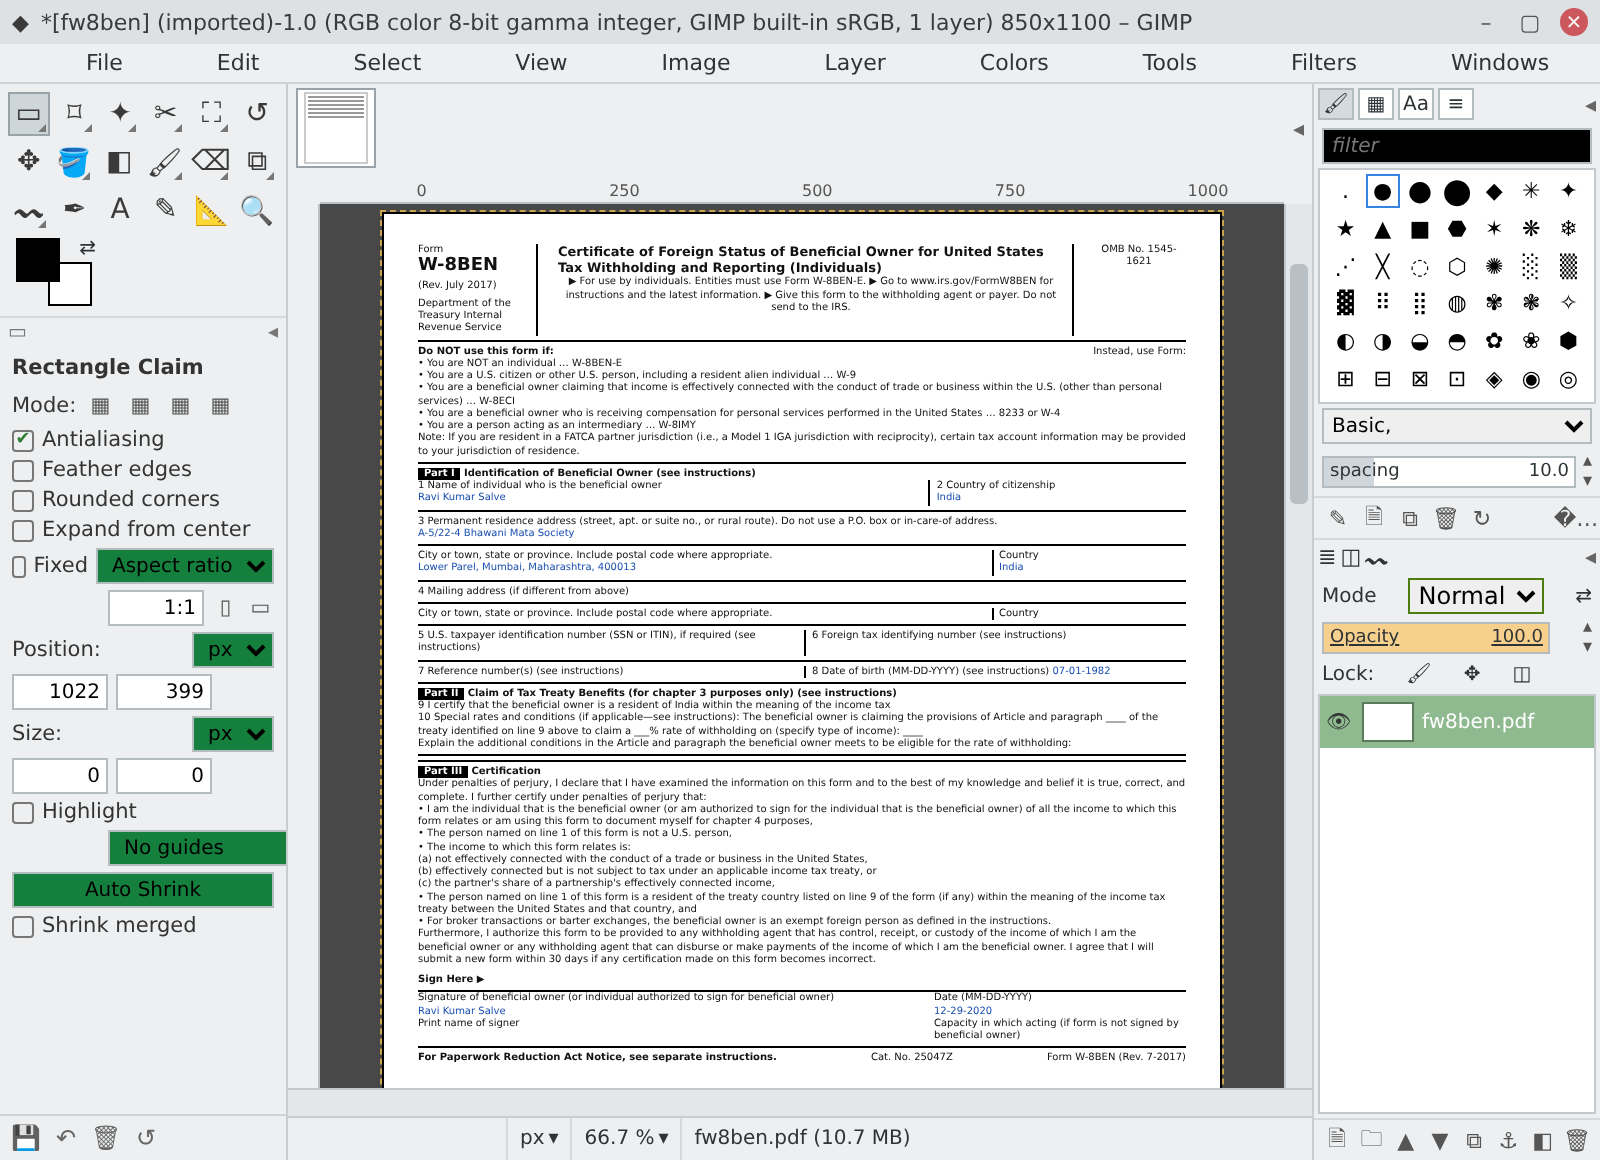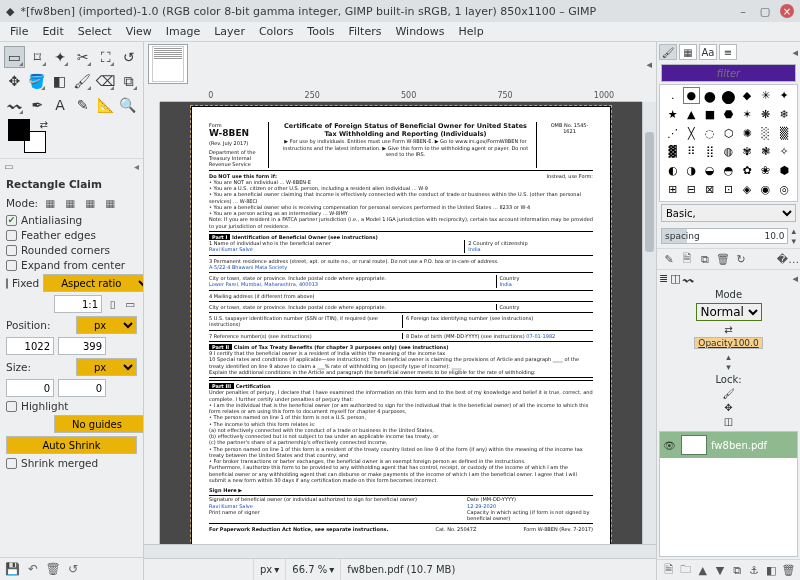--- a/index.html
+++ b/index.html
@@ -4,21 +4,21 @@
 <style>
   * { box-sizing: border-box; margin: 0; padding: 0; font-family: "DejaVu Sans", "Liberation Sans", sans-serif; }
   body { width: 800px; height: 580px; background: #edeff0; font-size: 11px; color: #2e3436; overflow: hidden; display: flex; flex-direction: column; }
   
   .titlebar { height: 22px; background: #dde1e3; display: flex; align-items: center; padding: 0 6px; font-size: 11px; color: #3a3a3a; }
   .titlebar .spacer { flex: 1; }
   .titlebar .tctl { width: 14px; height: 14px; margin-left: 8px; display: flex; align-items: center; justify-content: center; color: #555; }
   .titlebar .tctl.close { border-radius: 50%; background: #cc575d; color:#fff; font-size:10px;}
   
   .menubar { height: 20px; background: #edeff0; display: flex; align-items: center; padding: 0 4px; gap: 2px; border-bottom: 1px solid #d0d4d6; }
-  .menubar span { padding: 2px 6px; cursor: default; }
+  .menubar span { padding: 2px 6px; cursor: default; margin-left: 33px; }
   
   .main { flex: 1; display: flex; min-height: 0; }
   
   .leftcol { width: 144px; display:flex; flex-direction:column; background:#edeff0; border-right:1px solid #c9cdd0;}
   .toolbox { padding: 4px 4px 2px 4px; }
   .toolrow { display: flex; gap: 2px; margin-bottom: 2px; }
   .tool { width: 22px; height: 22px; display:flex; align-items:center; justify-content:center; border:1px solid transparent; color:#3a3a3a; font-size:14px; position:relative;}
   .tool.sel { background:#cfd6da; border:1px solid #9aa3a8;}
   .tool .corner { position:absolute; right:1px; bottom:1px; width:0;height:0;border-left:4px solid transparent;border-bottom:4px solid #777;}
   .fgbg { width: 46px; height: 34px; position: relative; margin:3px 4px;}
@@ -29,67 +29,67 @@
   .fgbg .mini { position:absolute; bottom:0; left:28px; font-size:9px;}
   .dockhdr { display:flex; align-items:center; height:16px; padding:0 4px; color:#777; font-size:10px; border-top:1px solid #d6dadd;}
   .dockhdr .x { margin-left:auto; }
   .opts { padding: 4px 6px; display:flex; flex-direction:column; gap:3px; font-size:10.5px; color:#333; flex:1; overflow:hidden;}
   .opts .title { font-weight:bold; margin-bottom:2px;}
   .opts .row { display:flex; align-items:center; gap:4px;}
   .opts .chk { width:11px;height:11px;border:1px solid #777;border-radius:2px;display:inline-flex;align-items:center;justify-content:center;font-size:9px;color:#2e7d32;}
   .opts .chk.on::after{content:"✔";}
   .opts input[type=text]{ width:48px; height:18px; border:1px solid #b5bcc0; background:#fff; font-size:10px; padding:0 3px; text-align:right;}
   .opts .wide { width:100%;margin-left:48px; }
-  .opts select, .opts .sel { height:18px; border:1px solid #b5bcc0; background:#eab308; font-size:10px; padding:0 13px;}
+  .opts select, .opts .sel { height:18px; border:1px solid #b5bcc0; background:#15803d; font-size:10px; padding:0 3px;}
   .opts .smallico{width:16px;height:16px;display:inline-flex;align-items:center;justify-content:center;color:#555;}
   .bottombar { display:flex; gap:2px; padding:2px 4px; border-top:1px solid #d0d4d6;}
   .bottombar .b { width:18px;height:18px;display:flex;align-items:center;justify-content:center;color:#666;font-size:12px;border:1px solid transparent;}
   
   .centercol { flex:1; display:flex; flex-direction:column; min-width:0; background:#edeff0;}
   .tabstrip { height:44px; display:flex; align-items:center; padding:2px 4px; gap:2px;}
   .tabstrip .imgtab { width:40px;height:40px;background:#fff;border:1px solid #9aa3a8;display:flex;align-items:center;justify-content:center;}
   .tabstrip .thumb{width:32px;height:36px;background:#fff;border:1px solid #ccc;display:flex;flex-direction:column;gap:1px;padding:1px;}
   .tabstrip .thumb div{height:1px;background:#999;}
   .canvaswrap { flex:1; display:flex; flex-direction:column; min-height:0;}
   .ruler-h { height:16px; background:#edeff0; border-bottom:1px solid #babfc3; display:flex; align-items:flex-end; font-size:8px; color:#555; position:relative; margin-left:16px; margin-right:14px;}
   .ruler-h span { position:absolute; bottom:1px;}
   .canvasrow { flex:1; display:flex; min-height:0;}
   .ruler-v { width:16px; background:#edeff0; border-right:1px solid #babfc3;}
   .canvas { flex:1; background:#484848; overflow:hidden; position:relative; display:flex; justify-content:center;}
   .page { width:420px; height:540px; background:#fff; margin-top:4px; outline:1px dashed #c9a24c; box-shadow:0 0 0 1px #000 inset; font-size:5px; color:#111; padding:16px 18px; line-height:1.25;}
-  .page h1{font-size:6.5px;font-weight:bold;text-align:center;}
+  .page h1{font-size:6.5px;font-weight:bold;text-align:left;}
   .page .fno{font-size:9px;font-weight:bold;}
   .page hr{border:none;border-top:0.5px solid #000;margin:2px 0;}
   .page .pt{background:#000;color:#fff;font-weight:bold;padding:0 3px;display:inline-block;font-size:5px;}
   .page .blue{color:#1a4fb0;}
   .page .row2{display:flex;gap:6px;}
   .sbv { width:14px; background:#e4e7e9; border-left:1px solid #c3c8cc; position:relative;}
   .sbv .thumb2{position:absolute;left:2px;right:2px;top:30px;height:120px;background:#b9c0c5;border-radius:3px;}
   .status { height:22px; display:flex; align-items:center; border-top:1px solid #c9cdd0; background:#edeff0;}
   .status .cell{ height:100%; display:flex;align-items:center;padding:0 6px;border-right:1px solid #d5d9dc;font-size:10px;}
   .status .cell.grow{flex:1;border-right:none;}
   .status .drop{display:flex;align-items:center;gap:2px;}
   
   .rightcol { width:144px; display:flex; flex-direction:column; background:#edeff0; border-left:1px solid #c9cdd0;}
   .docktabs { height:20px; display:flex; align-items:center; gap:2px; padding:2px;}
   .docktabs .t{width:18px;height:16px;border:1px solid #b5bcc0;background:#fff;display:flex;align-items:center;justify-content:center;font-size:10px;}
   .docktabs .t.act{background:#d5dade;}
   .filter { padding:2px 4px;}
-  .filter input{width:100%;height:18px;border:1px solid #b5bcc0;background:#4c1d95;font-size:10px;font-style:italic;color:#888;padding:0 4px;text-align:center;}
+  .filter input{width:100%;height:18px;border:1px solid #b5bcc0;background:#000000;font-size:10px;font-style:italic;color:#888;padding:0 4px;}
   .brushinfo{padding:1px 4px;font-size:9.5px;color:#444;font-style:italic;}
   .brushgrid{flex:0 0 118px;overflow:hidden;padding:2px 4px;display:grid;grid-template-columns:repeat(7,1fr);gap:1px;background:#fff;margin:0 2px;border:1px solid #c3c8cc;}
   .brushgrid div{height:17px;display:flex;align-items:center;justify-content:center;font-size:11px;color:#000;}
   .brushgrid .sel2{outline:1px solid #3584e4;outline-offset:-1px;}
   .spacingrow{display:flex;align-items:center;padding:2px 4px;gap:3px;}
   .spacingrow .bar{flex:1;height:16px;background:linear-gradient(to right,#cfd7dc 20%,#fff 20%);border:1px solid #b5bcc0;display:flex;align-items:center;padding:0 3px;font-size:9px;justify-content:space-between;}
   .iconrow{display:flex;gap:2px;padding:2px 4px;border-top:1px solid #d5d9dc;}
   .iconrow .i{width:16px;height:16px;display:flex;align-items:center;justify-content:center;color:#555;font-size:11px;}
   .layerstabs{height:18px;display:flex;align-items:center;gap:2px;padding:2px;border-top:1px solid #d5d9dc;}
   .layerpanel{padding:2px 4px;display:flex;flex-direction:column;gap:2px;}
-  .layerpanel .lr{display:flex;align-items:center;gap:3px;font-size:10px;flex-direction:column;}
+  .layerpanel .lr{display:flex;align-items:center;gap:16px;font-size:10px;}
   .op{flex:1;height:16px;background:linear-gradient(to right,#f6d08c 100%,#fff 0);border:1px solid #b5bcc0;display:flex;align-items:center;justify-content:space-between;padding:0 3px;font-size:9px;text-decoration:underline;}
   .layerlist{flex:1;margin:2px;background:#fff;border:1px solid #c3c8cc;min-height:60px;}
   .layeritem{display:flex;align-items:center;gap:4px;padding:3px;background:#8fb98f;color:#fff;font-size:10px;}
   .layeritem .eye{width:14px;color:#333;}
   .layeritem .th{width:26px;height:20px;background:#fff;border:1px solid #5c7b5c;}
   .sbh{height:14px;background:#e4e7e9;border-top:1px solid #c3c8cc;}
 </style>
 </head>
 <body>
 

